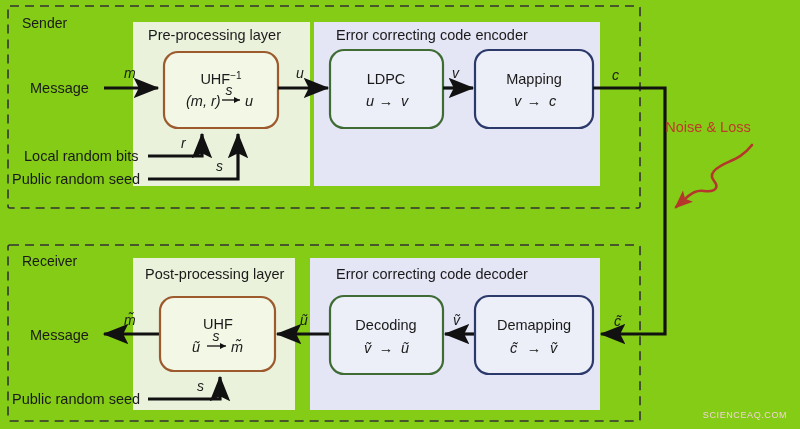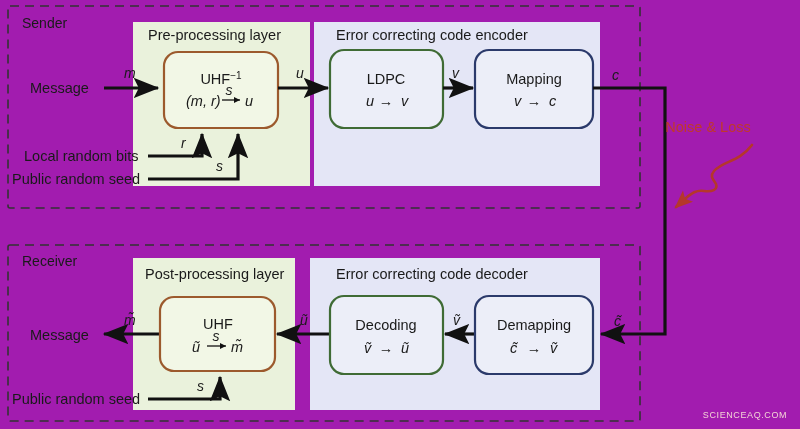--- a/index.html
+++ b/index.html
@@ -4,21 +4,21 @@
 <style>
   html, body {
     margin: 0;
     padding: 0;
     background: #ffffff;
   }
   #diagram-root {
     position: relative;
     width: 800px;
     height: 429px;
-    background: #a21caf;
+    background: #84cc16;
     font-family: "Liberation Sans", sans-serif;
     overflow: hidden;
   }
   svg { display: block; }
   .lbl { font-family: "Liberation Sans", sans-serif; fill: #1a1a1a; }
   .plain-14 { font-size: 14.5px; }
   .panel-title { font-size: 14.5px; }
   .box-title { font-size: 14.5px; }
   .ital { font-style: italic; }
   .sig { font-size: 14px; font-style: italic; fill: #1a1a1a; }

